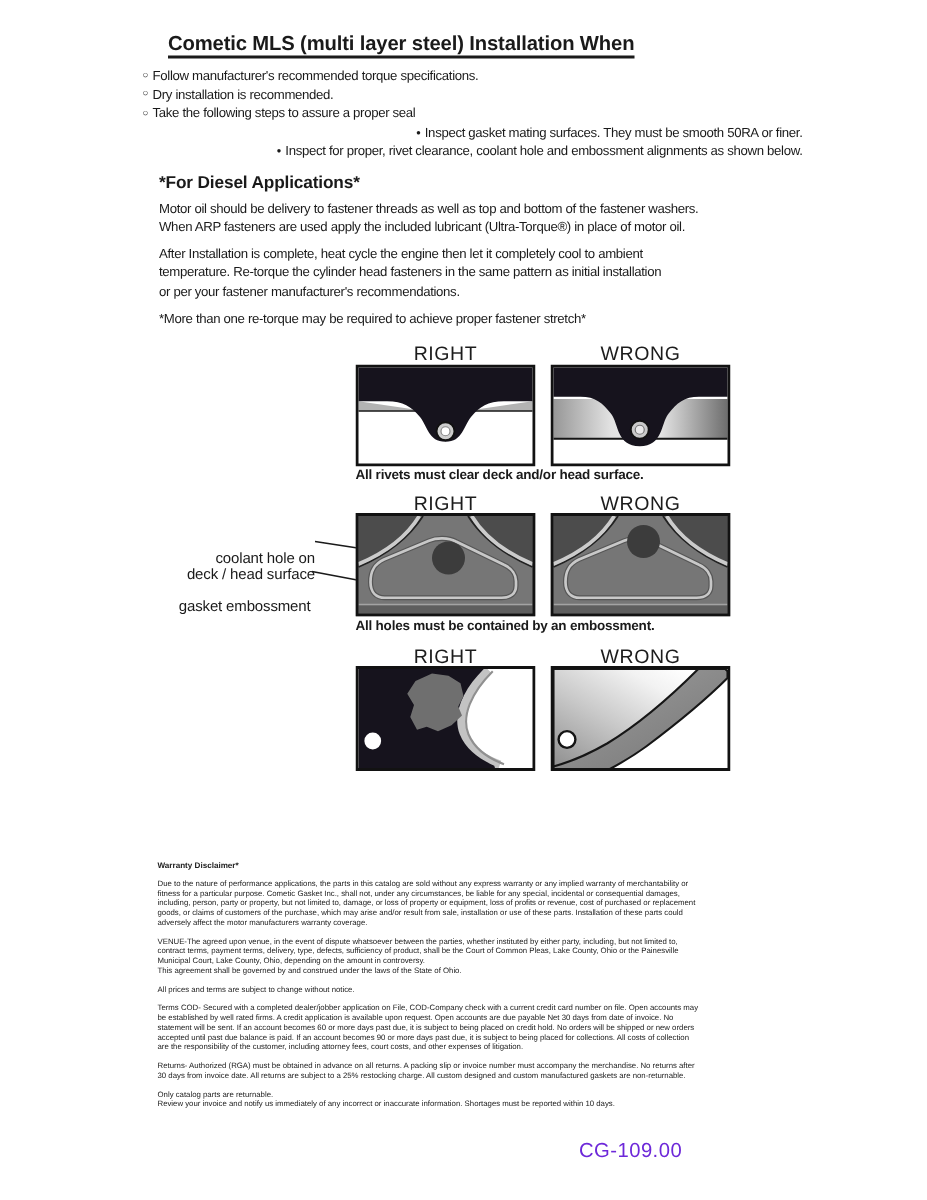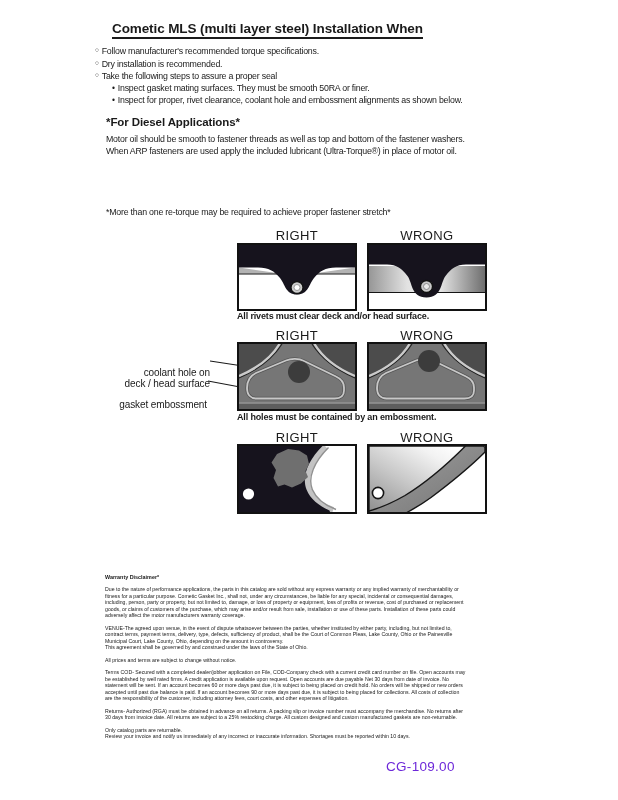--- a/index.html
+++ b/index.html
@@ -7,21 +7,21 @@
     position:relative;width:618px;height:800px;background:#ffffff;overflow:hidden;
     font-family:"Liberation Sans",sans-serif;color:#1a1a1a;margin:0 auto;
   }
   .title{
     position:absolute;left:112px;top:21px;margin:0;
     font-size:13.5px;font-weight:bold;letter-spacing:-0.1px;
     border-bottom:2px solid #1b1b1b;padding-bottom:1px;display:inline-block;
   }
   .bullets{position:absolute;left:95px;top:44px;width:440px;font-size:8.8px;letter-spacing:-0.22px;}
   .bline{line-height:12.2px;white-space:nowrap;}
-  .bline.sub{padding-left:17px;}
+  .bline.sub{padding-left:17px;text-align:right;}
   .m1{font-size:6.5px;vertical-align:1.5px;margin-right:3px;}
   .m2{font-size:8.5px;margin-right:3px;}
   .h2{position:absolute;left:106px;top:116px;margin:0;font-size:11.5px;font-weight:bold;letter-spacing:-0.1px;}
   .body{position:absolute;left:106px;font-size:8.8px;letter-spacing:-0.22px;line-height:12.3px;white-space:pre-line;width:440px;}
   .dlabel{position:absolute;width:120px;text-align:center;font-size:13px;letter-spacing:0.4px;color:#1c1c1c;}
   .dcap{position:absolute;font-weight:bold;font-size:9px;letter-spacing:-0.15px;line-height:9.6px;white-space:pre-line;}
   .slabel{position:absolute;font-weight:normal;font-size:10px;letter-spacing:-0.1px;line-height:10.5px;text-align:right;white-space:pre-line;margin-top:24px;}
   .dbox{position:absolute;display:block;}
   .leader{position:absolute;display:block;}
   .legal{
@@ -42,22 +42,25 @@
 
   <div class="bullets">
     <div class="bline"><span class="m1">○</span><span>Follow manufacturer's recommended torque specifications.</span></div>
     <div class="bline"><span class="m1">○</span><span>Dry installation is recommended.</span></div>
     <div class="bline"><span class="m1">○</span><span>Take the following steps to assure a proper seal</span></div>
     <div class="bline sub"><span class="m2">•</span><span>Inspect gasket mating surfaces.  They must be smooth 50RA or finer.</span></div>
     <div class="bline sub"><span class="m2">•</span><span>Inspect for proper, rivet clearance, coolant hole and embossment alignments as shown below.</span></div>
   </div>
 
   <h2 class="h2">*For Diesel Applications*</h2>
-  <div class="body" style="top:133px">Motor oil should be smooth to fastener threads as well as top and bottom of the fastener washers.
+  <div class="body" style="top:133px">Motor oil should be delivery to fastener threads as well as top and bottom of the fastener washers.
 When ARP fasteners are used apply the included lubricant (Ultra-Torque®) in place of motor oil.</div>
+  <div class="body" style="top:163px">After Installation is complete, heat cycle the engine then let it completely cool to ambient
+temperature. Re-torque the cylinder head fasteners in the same pattern as initial installation
+or per your fastener manufacturer's recommendations.</div>
   <div class="body" style="top:206px">*More than one re-torque may be required to achieve proper fastener stretch*</div>
 
   <div class="dlabel" style="left:237px;top:228px">RIGHT</div>
   <div class="dlabel" style="left:367px;top:228px">WRONG</div>
 
   <svg class="dbox" style="left:237px;top:243px" width="120" height="68" viewBox="0 0 120 68">
     <rect x="0" y="0" width="120" height="68" fill="#ffffff"></rect>
     <path d="M2,24.5 L45,30.8 L2,30.8 Z" fill="#b3b3b3"></path>
     <path d="M118,24.5 L75,30.8 L118,30.8 Z" fill="#b3b3b3"></path>
     <line x1="2" y1="31" x2="118" y2="31" stroke="#151515" stroke-width="1"></line>

